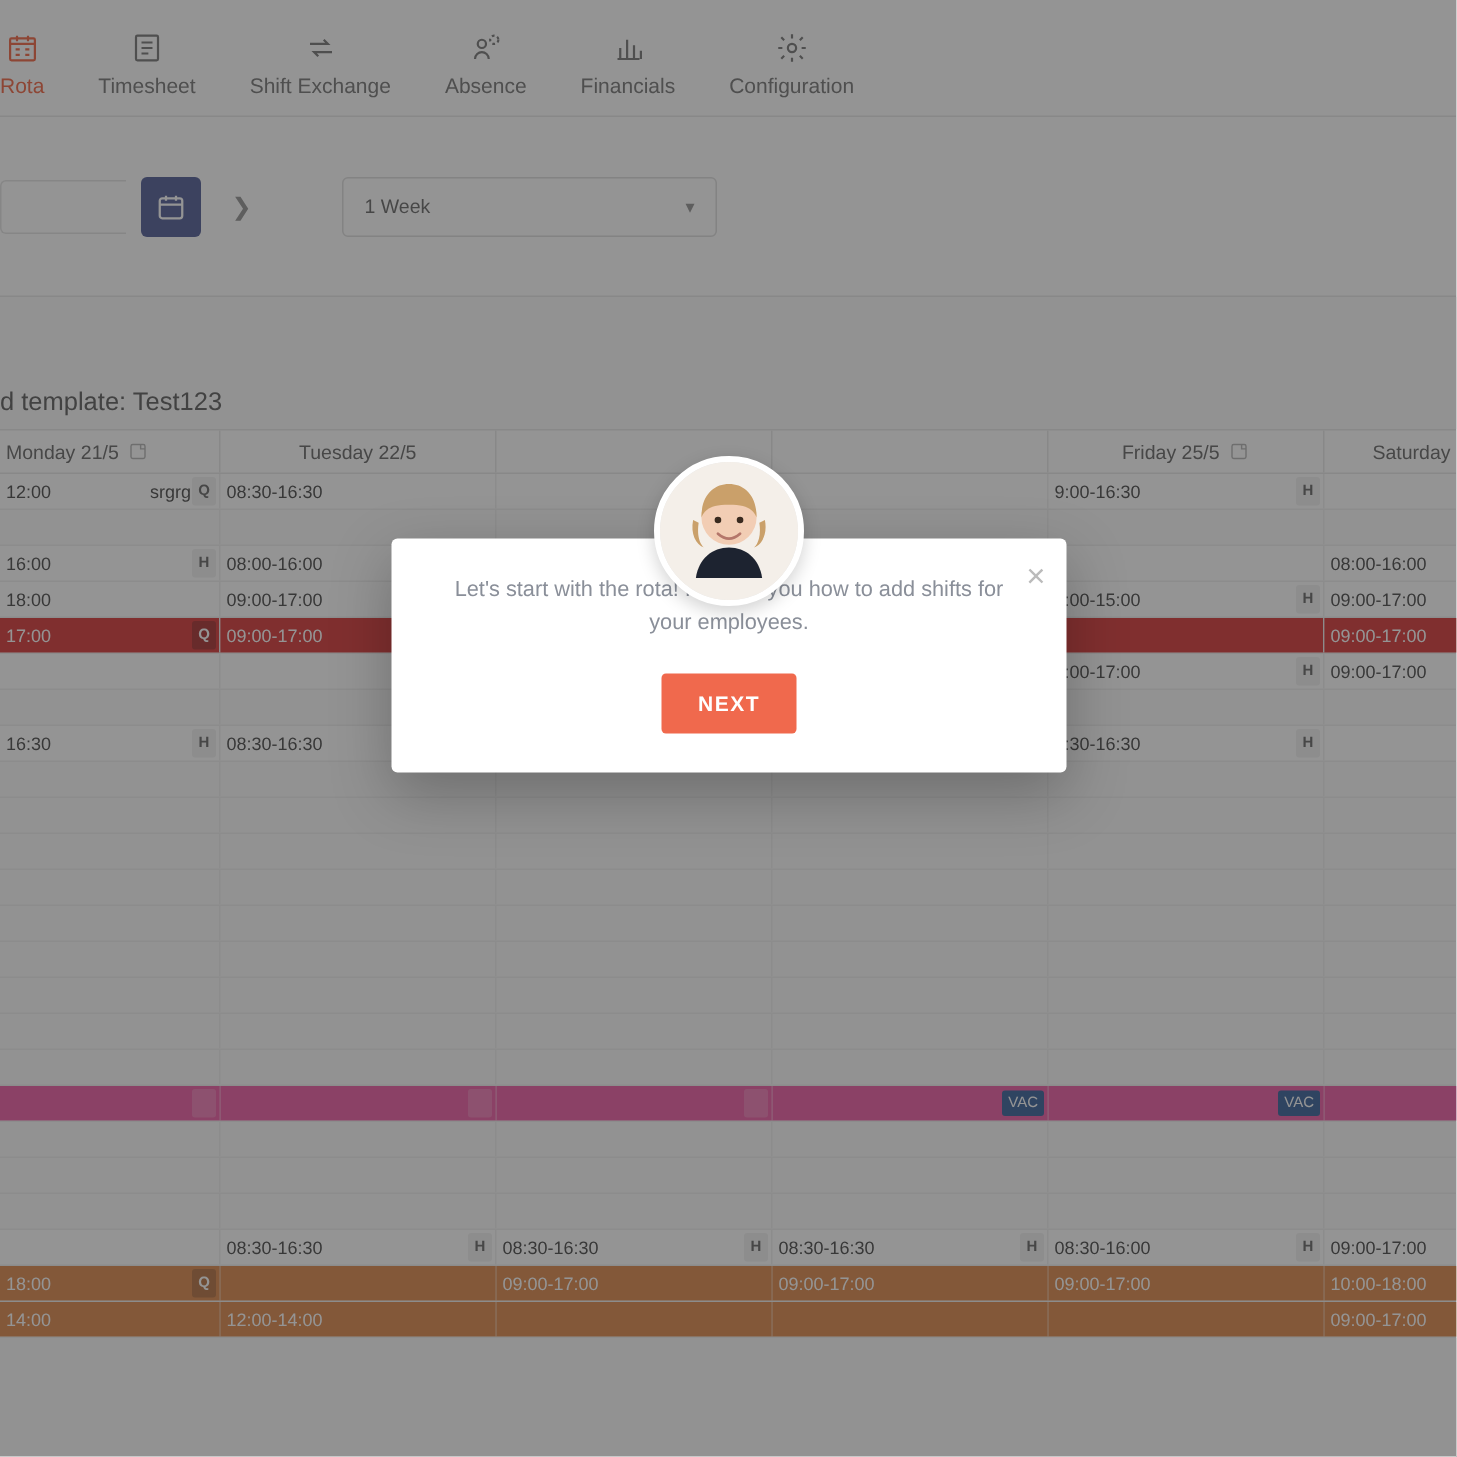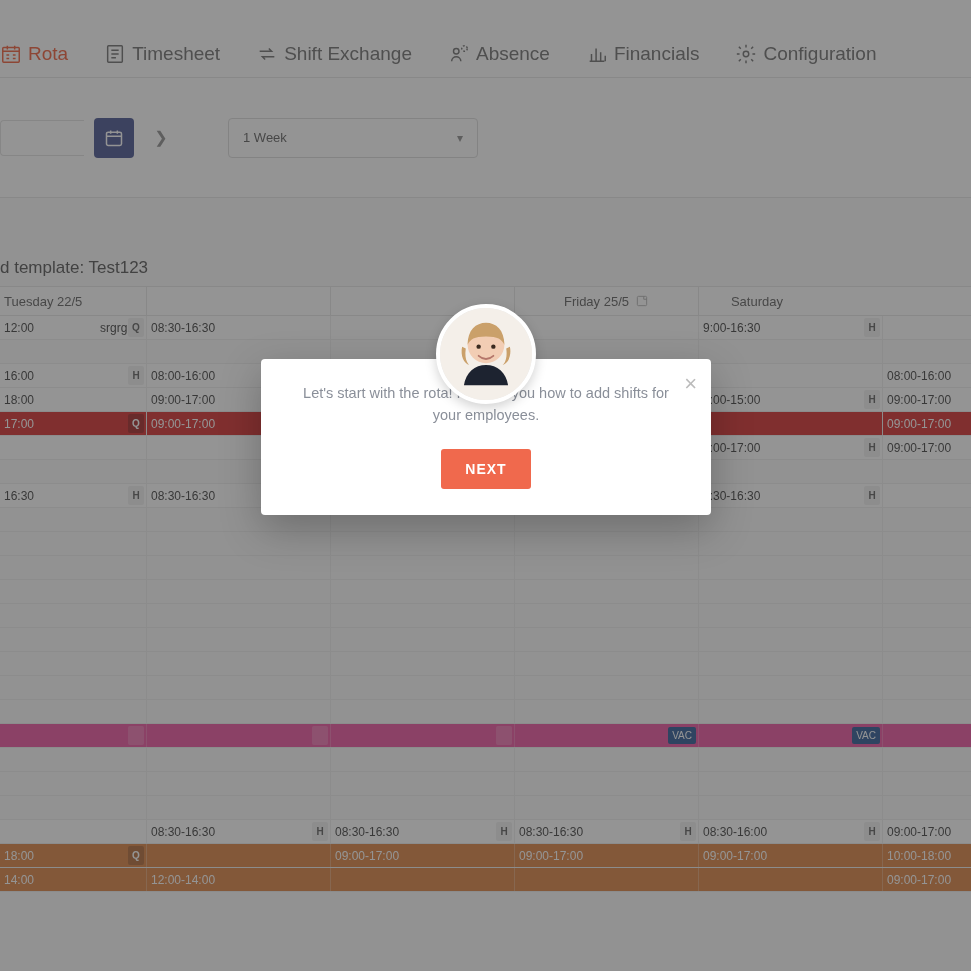--- a/index.html
+++ b/index.html
@@ -1,19 +1,19 @@
 <!DOCTYPE html>
 <html><head>
 <meta charset="utf-8">
 <style>
   * { box-sizing: border-box; margin: 0; padding: 0; }
   html, body { width: 971px; height: 971px; font-family: -apple-system, "Segoe UI", Arial, sans-serif; font-size: 13px; color: #333; background: #fafafa; overflow: hidden; position: relative;}
   
   .tabbar { display: flex; align-items: flex-end; height: 78px; border-bottom: 1px solid #e5e5e5; background:#fff;}
-  .tab { display:flex; flex-direction:row; align-items:center; justify-content:flex-end; padding: 0 18px 12px 18px; font-size:19px; color:#666; cursor:pointer; gap:6px;}
+  .tab { display:flex; flex-direction:column; align-items:center; justify-content:flex-end; padding: 0 18px 12px 18px; font-size:14px; color:#666; cursor:pointer; gap:6px;}
   .tab.active { color:#f0532d; }
   .tab .ticon { width:22px; height:22px; display:flex; align-items:center; justify-content:center;}
   .tabbar .tab:first-child { padding-left:0;}
   
   .controls { height:120px; border-bottom:1px solid #e5e5e5; display:flex; align-items:center; padding-left:0; gap:10px; background:#fff;}
   .mini-block { width:84px; height:36px; border:1px solid #e0e0e0; border-right:none; border-radius:4px 0 0 4px; background:#fff;}
   .cal-btn { width:40px; height:40px; background:#3d4a8a; border-radius:4px; display:flex; align-items:center; justify-content:center; color:#fff; cursor:pointer;}
   .chev-btn { width:34px; height:34px; display:flex; align-items:center; justify-content:center; color:#888; cursor:pointer; font-size:16px;}
   .select-week { width:250px; height:40px; border:1px solid #d9d9d9; border-radius:4px; background:#fff; display:flex; align-items:center; justify-content:space-between; padding:0 14px; color:#555; cursor:pointer; margin-left:40px;}
   .chev-down { font-size:12px; color:#888;}
@@ -135,20 +135,29 @@
     <span>1 Week</span>
     <span class="chev-down">▾</span>
   </div>
 </div>
 
 <div class="tmpl-label">
   <span>d template: </span><span>Test123</span>
 </div>
 
 <div class="days">
+  <div class="daycell">
+    <span>Monday 21/5</span>
+    <span class="note-icon-sm">
+        <svg viewBox="0 0 24 24" width="14" height="14" fill="none" stroke="currentColor" stroke-width="1.6">
+          <rect x="4" y="4" width="16" height="16" rx="2"></rect>
+          <path d="M15 4v5h5"></path>
+        </svg>
+      </span>
+  </div>
   <div class="daycell">
       <span>Tuesday 22/5</span>
     </div>
   <div class="daycell">
       <span></span>
     </div>
   <div class="daycell">
       <span></span>
     </div>
   <div class="daycell">

